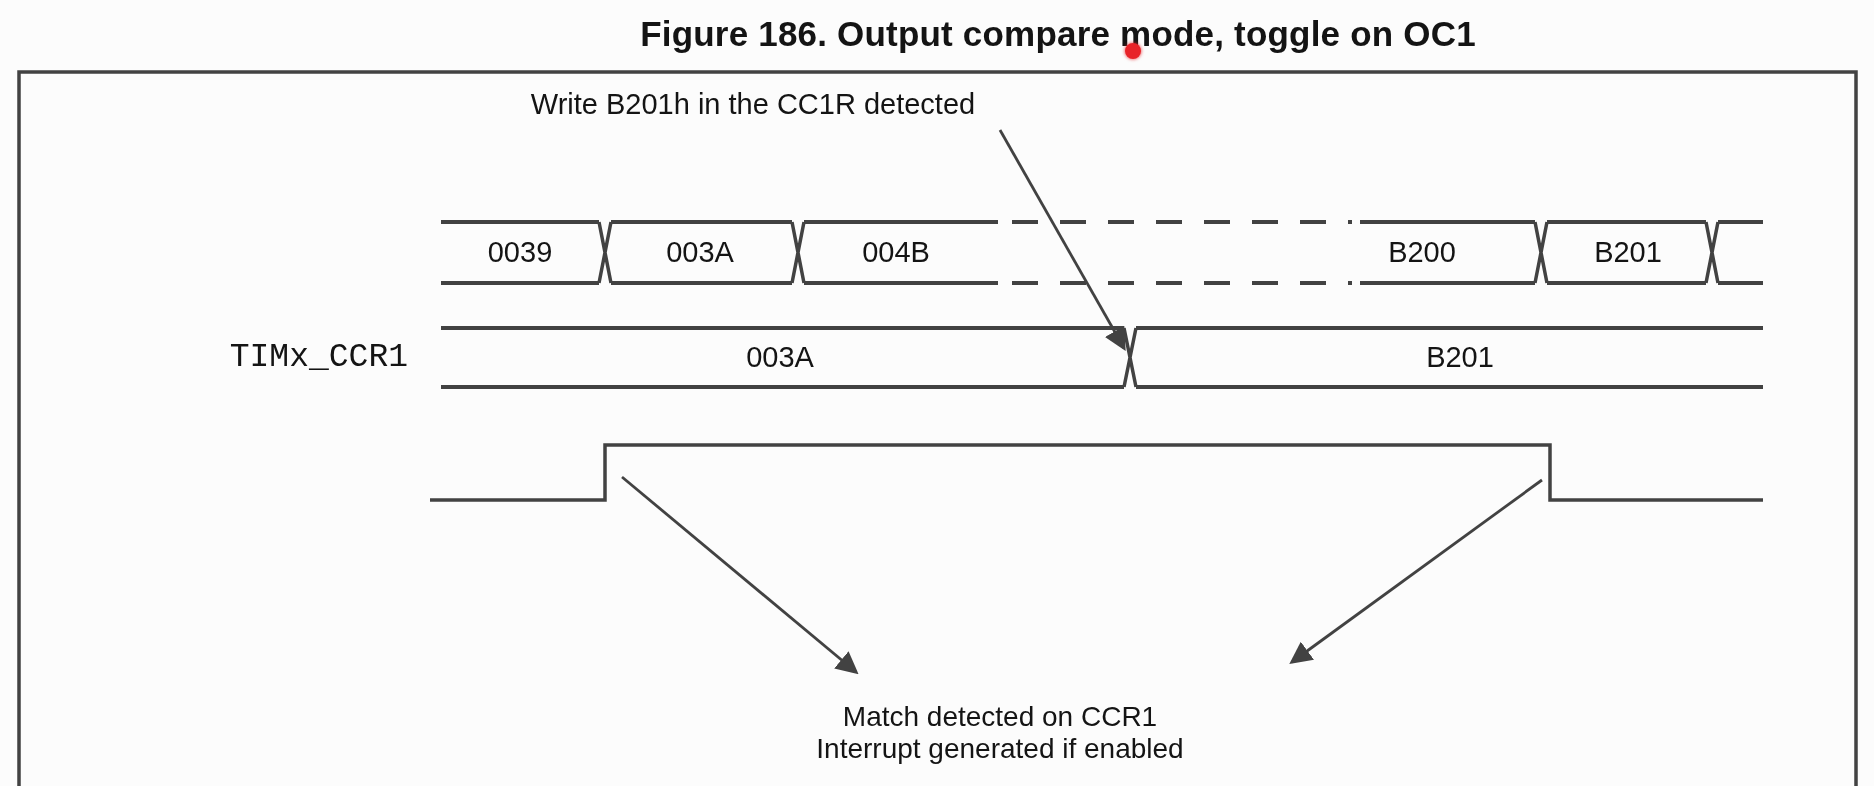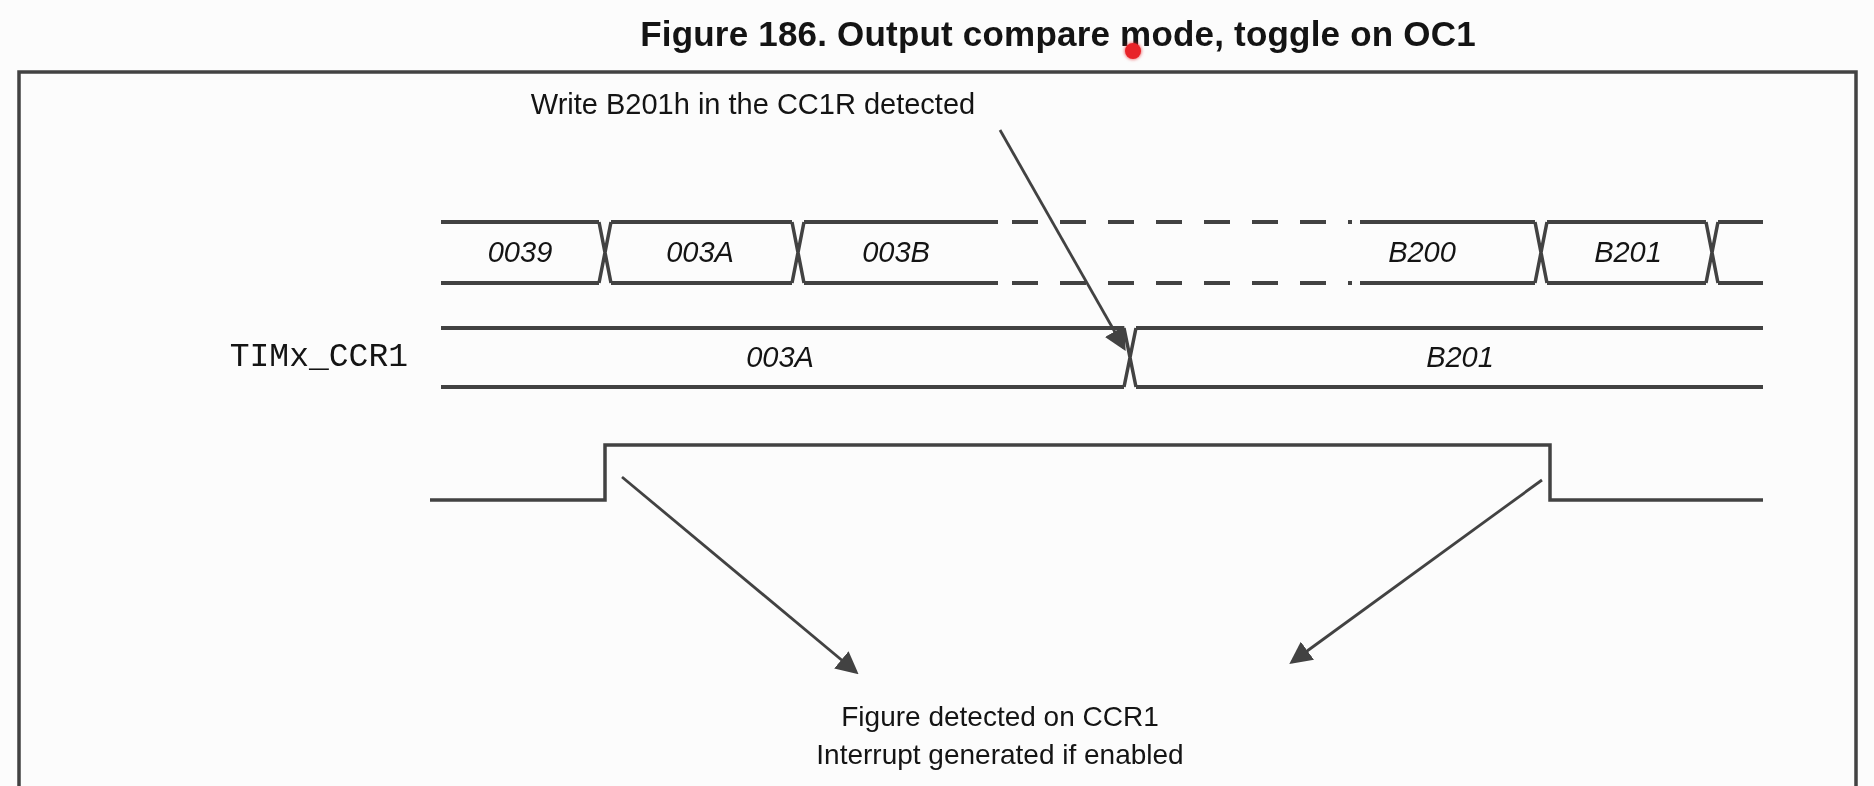--- a/index.html
+++ b/index.html
@@ -23,25 +23,25 @@
     position:absolute;white-space:nowrap;color:var(--text-color);
     display:flex;align-items:center;justify-content:center;
   }
   .center{transform:translateX(-50%);}
   .title{font-size:35px;font-weight:bold;letter-spacing:.2px;top:14px;left:1058px;}
   .annot{font-size:29px;top:88px;left:753px;}
   .rowlabel{font-size:33px;justify-content:flex-end;}
   .lbl-cnt{right:1466px;top:222px;height:61px;}
   .lbl-ccr1{right:1466px;top:328px;height:59px;font-family:Liberation Mono, monospace;}
   .lbl-oc1{right:1479px;top:471px;height:58px;}
-  .cell{font-size:29px;height:61px;top:222px;font-style:italic;}
+  .cell{font-size:29px;height:61px;top:222px;}
   .cell-ccr1{top:328px;height:59px;}
   .match{font-size:28px;left:1000px;}
   .match-1{top:701px;}
-  .match-2{top:733px;margin-top:6px;}
+  .match-2{top:733px;}
   .cursor-dot{
     position:absolute;left:1125px;top:43px;width:16px;height:16px;
     border-radius:50%;background:var(--cursor-color);
     box-shadow:0 0 3px 1px rgba(232,34,40,.55);
   }
 </style>
 </head>
 <body>
 
 <div class="stage">
@@ -82,23 +82,23 @@
   <div class="txt title center">Figure 186. Output compare mode, toggle on OC1</div>
 
   <div class="cursor-dot"></div>
 
   <div class="txt annot center">Write B201h in the CC1R detected</div>
 
   <div class="txt rowlabel lbl-ccr1">TIMx_CCR1</div>
 
   <div class="txt cell center" style="left:520px">0039</div>
   <div class="txt cell center" style="left:700px">003A</div>
-  <div class="txt cell center" style="left:896px">003B</div>
+  <div class="txt cell center" style="left:896px">004B</div>
   <div class="txt cell center" style="left:1422px">B200</div>
   <div class="txt cell center" style="left:1628px">B201</div>
 
   <div class="txt cell cell-ccr1 center" style="left:780px">003A</div>
   <div class="txt cell cell-ccr1 center" style="left:1460px">B201</div>
 
-  <div class="txt match match-1 center">Figure detected on CCR1</div>
+  <div class="txt match match-1 center">Match detected on CCR1</div>
   <div class="txt match match-2 center">Interrupt generated if enabled</div>
 
 </div>
 
 </body></html>

